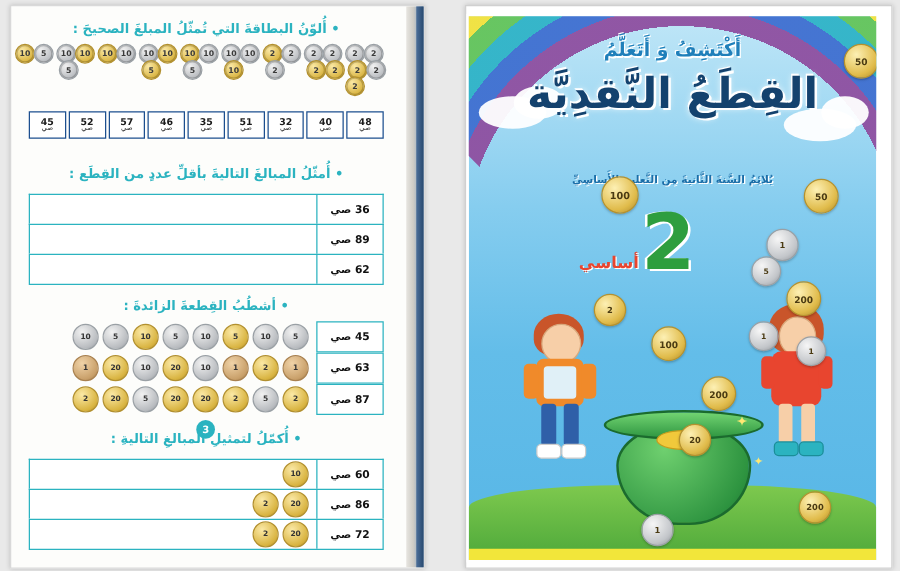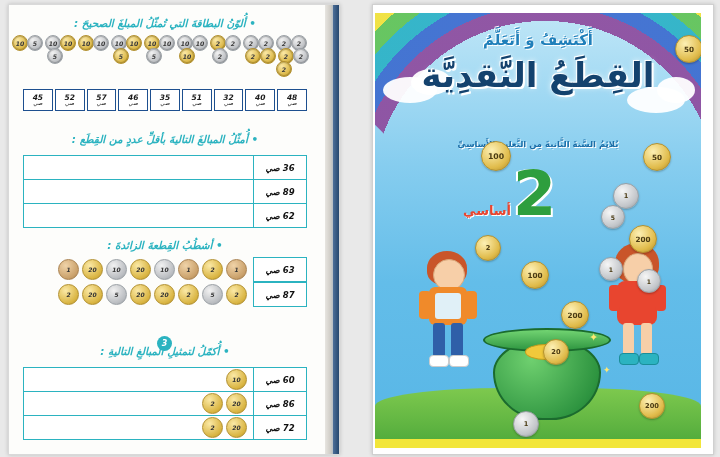--- a/index.html
+++ b/index.html
@@ -20,21 +20,21 @@
     overflow:hidden;
   }
   .left-spine{
     position:absolute;right:0;top:0;width:14px;height:100%;
     background:linear-gradient(90deg,#e7e5e0 0%,#cfccc6 40%,#8ea7c0 80%,#6f8aa6 100%);
   }
   .left-spine-b{
     position:absolute;right:0;top:0;width:6px;height:100%;
     background:linear-gradient(90deg,#4d6f99,#27486e);
   }
-  .lp-inner{position:absolute;left:0;top:0;width:312px;height:354px;font-style:italic;}
+  .lp-inner{position:absolute;left:0;top:0;width:312px;height:354px;}
 
   .sec-title{
     direction:rtl;text-align:center;
     font-family:"DejaVu Sans", sans-serif;
     color:#2bb3c0;font-weight:bold;font-size:10.5px;
     letter-spacing:.2px;
     margin:0;padding:0;
   }
 
   
@@ -331,20 +331,33 @@
           <div class="amt-row">
             <div class="amt-val">62 صي</div>
             <div class="amt-blank" style="display: flex; flex-direction: row-reverse; align-items: center; gap: 3px; padding-right: 6px;"></div>
           </div>
         </div>
 
       <div style="position:absolute;left:14px;top:234px;width:284px;">
         <div class="sec-title">• أشطُبُ القِطعةَ الزائدةَ :</div>
       </div>
       <div class="ex3" id="ex3-table">
+          <div class="ex3row">
+            <div class="ex3val">45 صي</div>
+            <div class="ex3coins">
+              <div class="mc c-silver">5</div>
+              <div class="mc c-silver">10</div>
+              <div class="mc c-gold">5</div>
+              <div class="mc c-silver">10</div>
+              <div class="mc c-silver">5</div>
+              <div class="mc c-gold">10</div>
+              <div class="mc c-silver">5</div>
+              <div class="mc c-silver">10</div>
+            </div>
+          </div>
           <div class="ex3row">
             <div class="ex3val">63 صي</div>
             <div class="ex3coins">
               <div class="mc c-bronze">1</div>
               <div class="mc c-gold">2</div>
               <div class="mc c-bronze">1</div>
               <div class="mc c-silver">10</div>
               <div class="mc c-gold">20</div>
               <div class="mc c-silver">10</div>
               <div class="mc c-gold">20</div>

